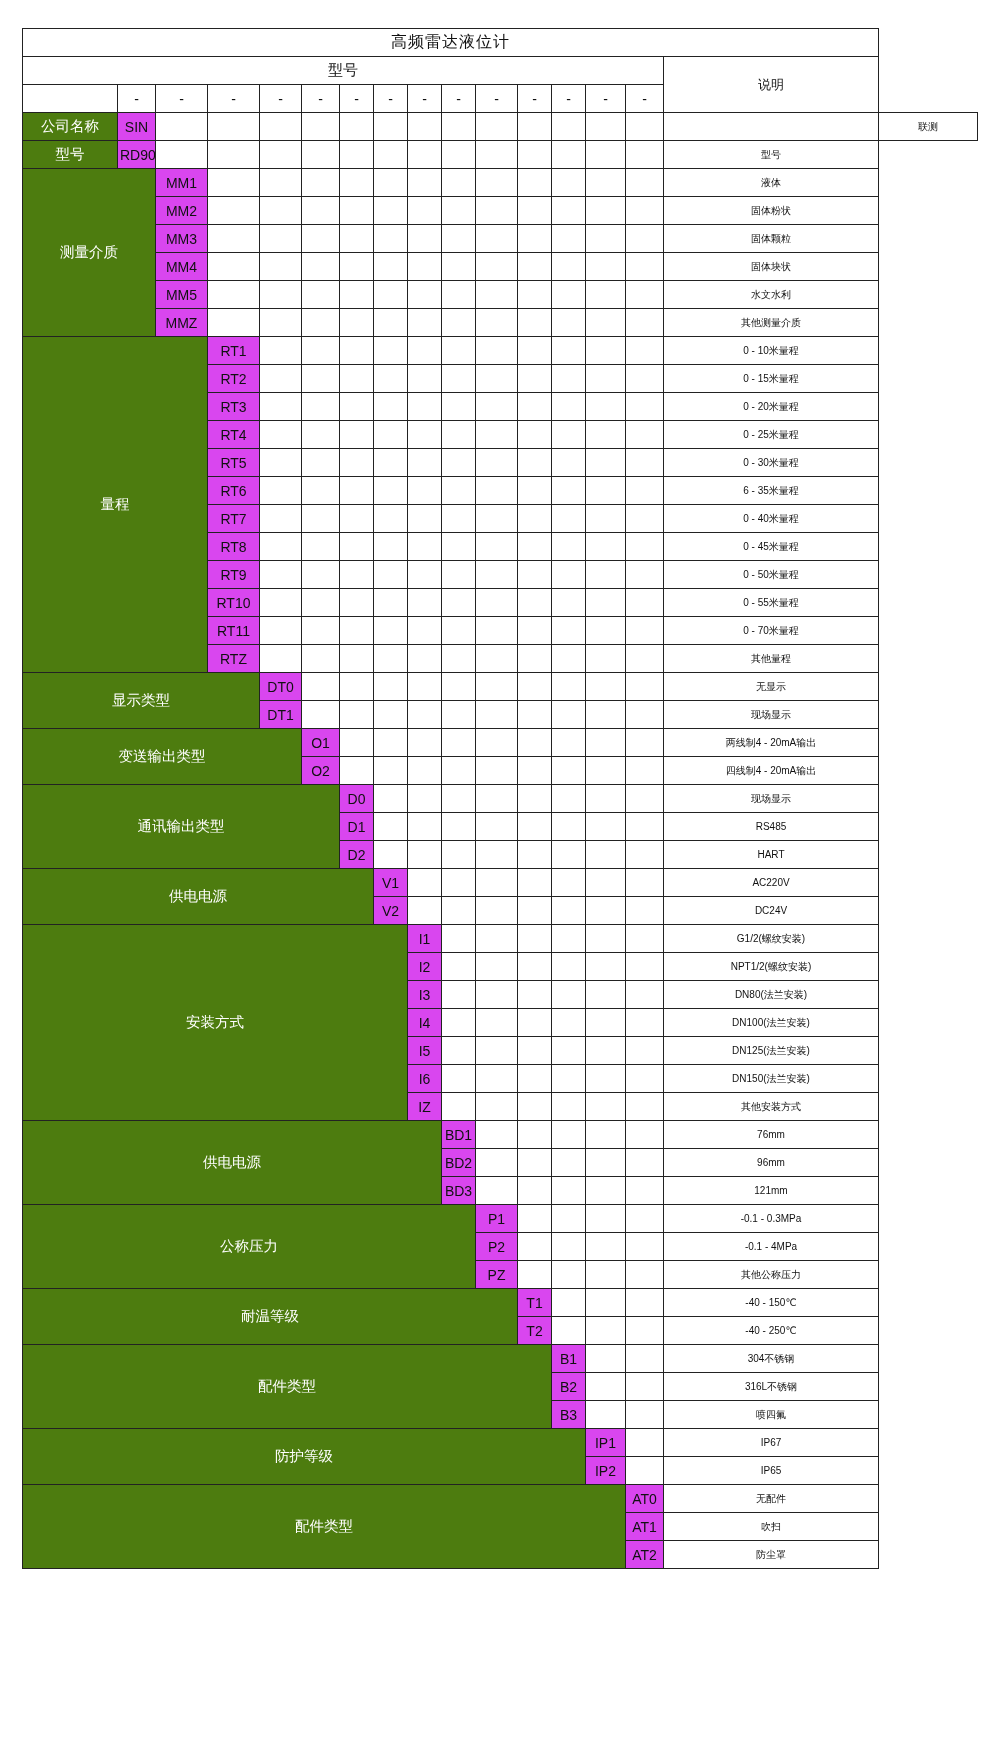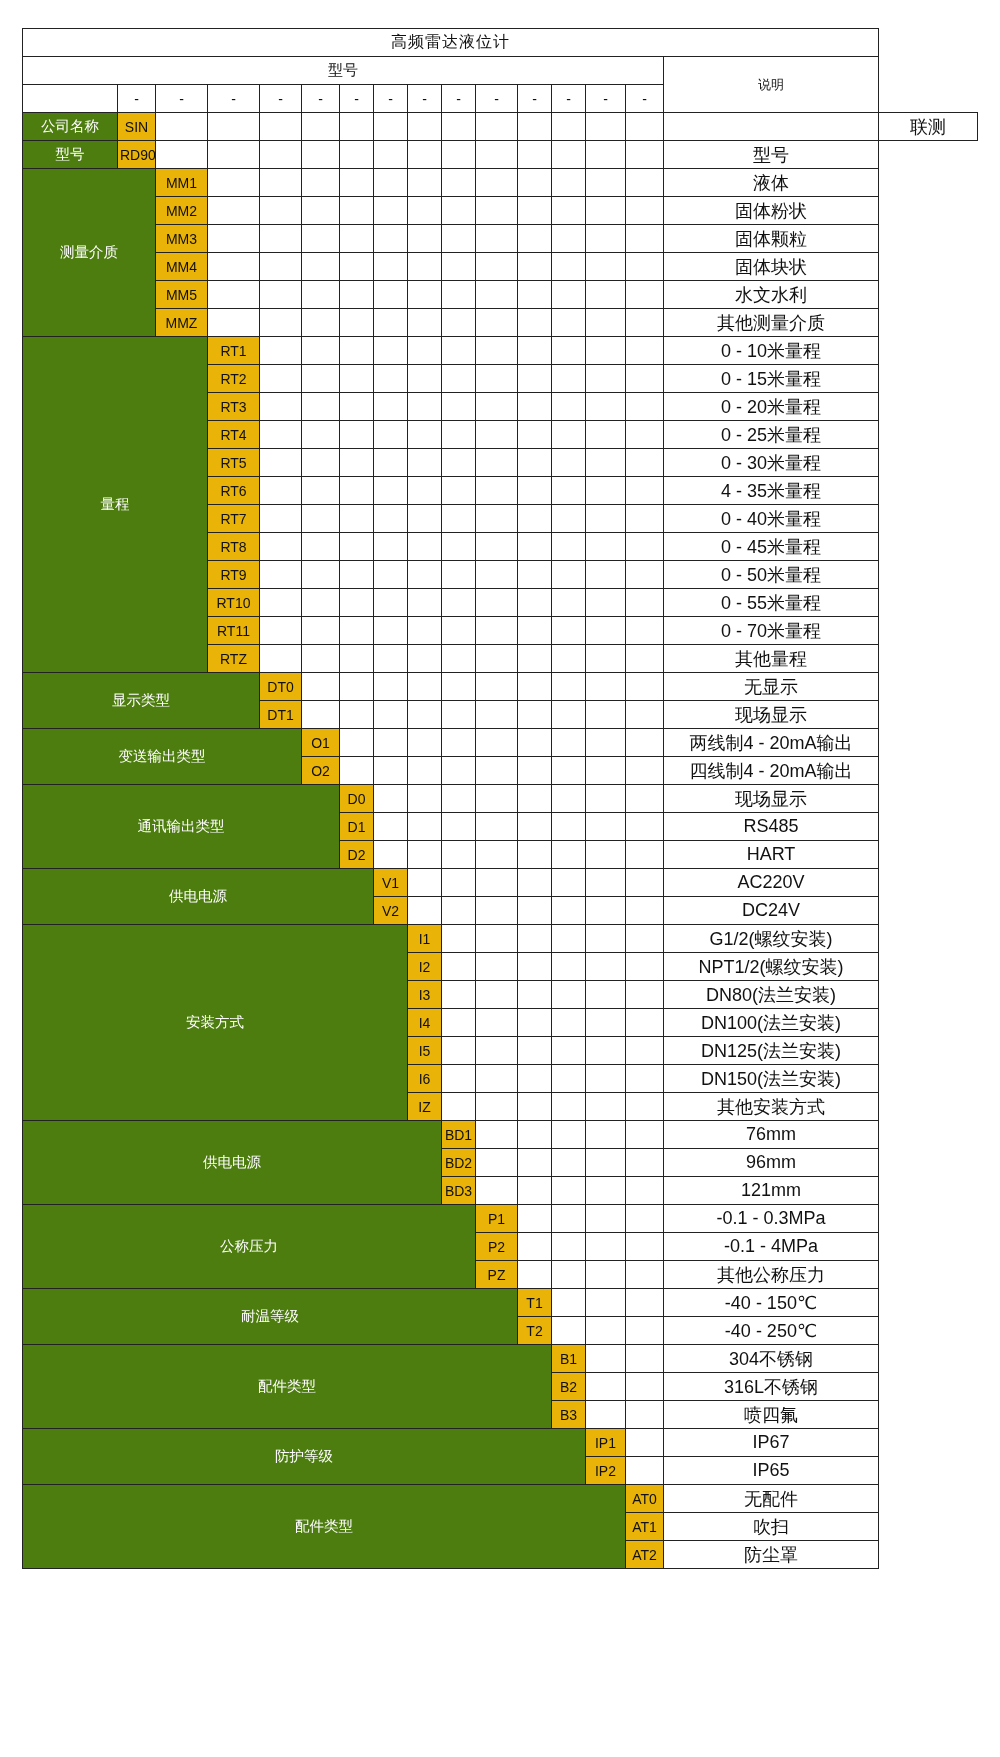--- a/index.html
+++ b/index.html
@@ -38,25 +38,25 @@
   .title{
     font-size:16px;
     height:32px;
     letter-spacing:1px;
   }
   .hdr{
     font-size:15px;
     height:28px;
   }
   .desc{
-    font-size:18px;
+    font-size:10px;
   }
   .code{
     font-size:14px;
-    background:#eab308;
+    background:#d946ef;
     color:#111;
   }
   .dash{
     font-size:14px;
     color:#111;
   }
   .empty{background:#ffffff;}
   .note-cell{font-size:13px;}
 </style>
 </head>
@@ -323,21 +323,21 @@
           <td class="empty"></td>
           <td class="empty"></td>
           <td class="empty"></td>
           <td class="empty"></td>
           <td class="empty"></td>
           <td class="empty"></td>
           <td class="empty"></td>
           <td class="empty"></td>
           <td class="empty"></td>
           <td class="empty"></td>
-          <td class="desc">4 - 35米量程</td>
+          <td class="desc">6 - 35米量程</td>
         </tr>
         <tr>
           <td class="code">RT7</td>
           <td class="empty"></td>
           <td class="empty"></td>
           <td class="empty"></td>
           <td class="empty"></td>
           <td class="empty"></td>
           <td class="empty"></td>
           <td class="empty"></td>

